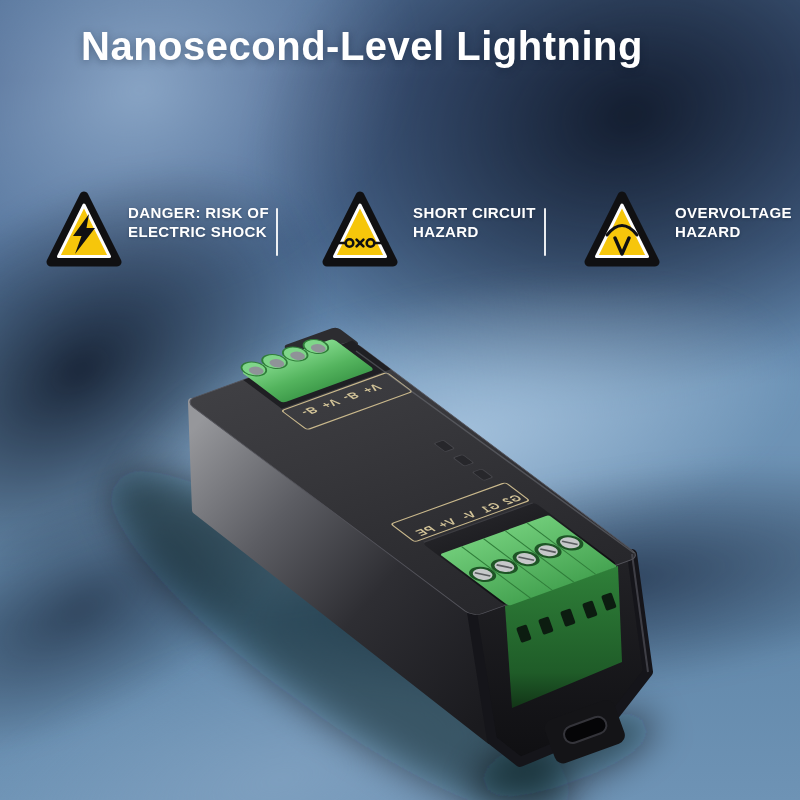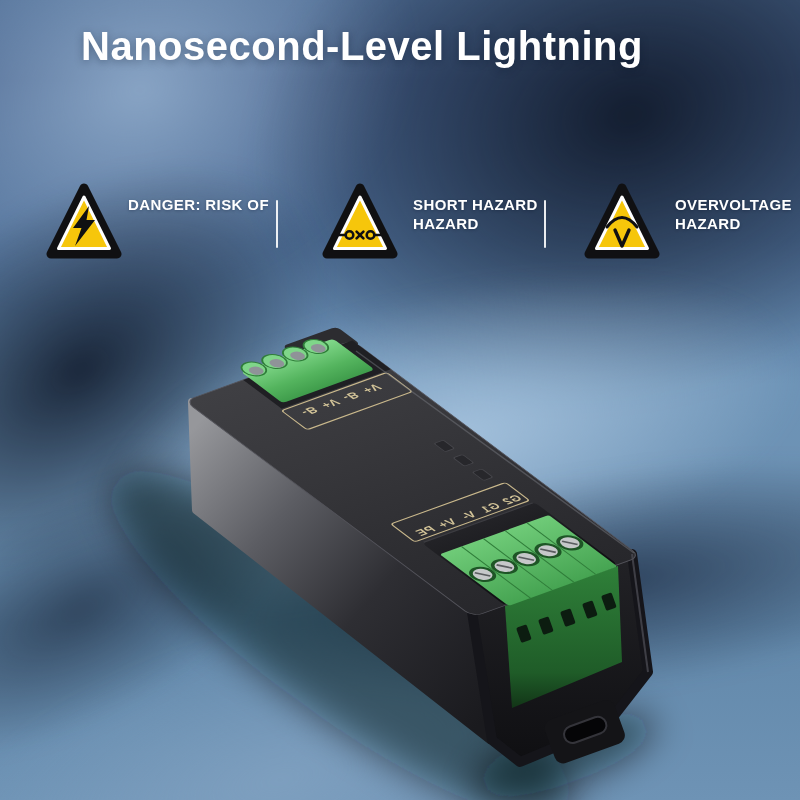--- a/index.html
+++ b/index.html
@@ -20,21 +20,21 @@
   .st-bl-dark{left:-160px;top:500px;width:480px;height:220px;transform:rotate(-28deg);
     background:radial-gradient(closest-side,rgba(14,24,42,.6),rgba(14,24,42,0));}
   .st-bottom-light{left:-60px;top:630px;width:680px;height:300px;transform:rotate(-14deg);
     background:radial-gradient(closest-side,rgba(140,170,200,.55),rgba(140,170,200,0));}
 
   .title{position:absolute;top:18px;left:0;width:724px;text-align:center;color:#ffffff;
          font-size:40px;line-height:56px;font-weight:700;letter-spacing:.5px;
          text-shadow:0 2px 8px rgba(10,20,40,.35);}
   .title span{display:block;}
 
-  .warn-row{position:absolute;left:0;top:4px;width:800px;height:270px;}
+  .warn-row{position:absolute;left:0;top:12px;width:800px;height:270px;}
   .warn-icon{position:absolute;width:80px;height:85px;}
   .warn-label{position:absolute;color:#ffffff;font-size:15px;line-height:19px;font-weight:700;
               letter-spacing:.4px;text-shadow:0 1px 3px rgba(10,20,40,.3);}
   .warn-label span{display:block;}
   .divider{position:absolute;width:2px;height:48px;background:rgba(255,255,255,.9);border-radius:1px;}
 
   .device-svg{position:absolute;left:0;top:0;}
   .tlabel{font-family:"Liberation Sans",sans-serif;font-size:12px;font-weight:700;
           fill:#d2c398;letter-spacing:.5px;}
 </style>
@@ -56,38 +56,39 @@
 
   <div class="warn-row">
 
     <svg class="warn-icon" style="left:44px;top:176px;" viewBox="0 0 80 85">
       <polygon points="40,8 73,74 7,74" fill="#f6c60b" stroke="#101012" stroke-width="9" stroke-linejoin="round"></polygon>
       <polygon points="40,17 65.5,68.5 14.5,68.5" fill="none" stroke="#ffffff" stroke-width="3" stroke-linejoin="round"></polygon>
       <path d="M45,26 L29,48 L37.5,48 L31,66 L51,40 L42.5,40 Z" fill="#101012"></path>
     </svg>
     <div class="warn-label" style="left:128px;top:191px;">
       <span>DANGER: RISK OF</span>
+      <span>ELECTRIC SHOCK</span>
     </div>
 
     <div class="divider" style="left:276px;top:196px;"></div>
 
     <svg class="warn-icon" style="left:320px;top:176px;" viewBox="0 0 80 85">
       <polygon points="40,8 73,74 7,74" fill="#f6c60b" stroke="#101012" stroke-width="9" stroke-linejoin="round"></polygon>
       <polygon points="40,17 65.5,68.5 14.5,68.5" fill="none" stroke="#ffffff" stroke-width="3" stroke-linejoin="round"></polygon>
       <g stroke="#101012" stroke-width="2.6" fill="none" stroke-linecap="round">
         <line x1="13" y1="55" x2="25" y2="55"></line>
         <circle cx="29.5" cy="55" r="3.8"></circle>
         <line x1="36.6" y1="51.6" x2="43.4" y2="58.4"></line>
         <line x1="43.4" y1="51.6" x2="36.6" y2="58.4"></line>
         <circle cx="50.5" cy="55" r="3.8"></circle>
         <line x1="55" y1="55" x2="67" y2="55"></line>
       </g>
     </svg>
     <div class="warn-label" style="left:413px;top:191px;">
-      <span>SHORT HAZARD</span>
+      <span>SHORT CIRCUIT</span>
       <span>HAZARD</span>
     </div>
 
     <div class="divider" style="left:544px;top:196px;"></div>
 
     <svg class="warn-icon" style="left:582px;top:176px;" viewBox="0 0 80 85">
       <polygon points="40,8 73,74 7,74" fill="#f6c60b" stroke="#101012" stroke-width="9" stroke-linejoin="round"></polygon>
       <polygon points="40,17 65.5,68.5 14.5,68.5" fill="none" stroke="#ffffff" stroke-width="3" stroke-linejoin="round"></polygon>
       <g stroke="#101012" fill="none" stroke-linecap="round" stroke-linejoin="round">
         <path d="M25,47 Q40,28 55,47" stroke-width="3"></path>

